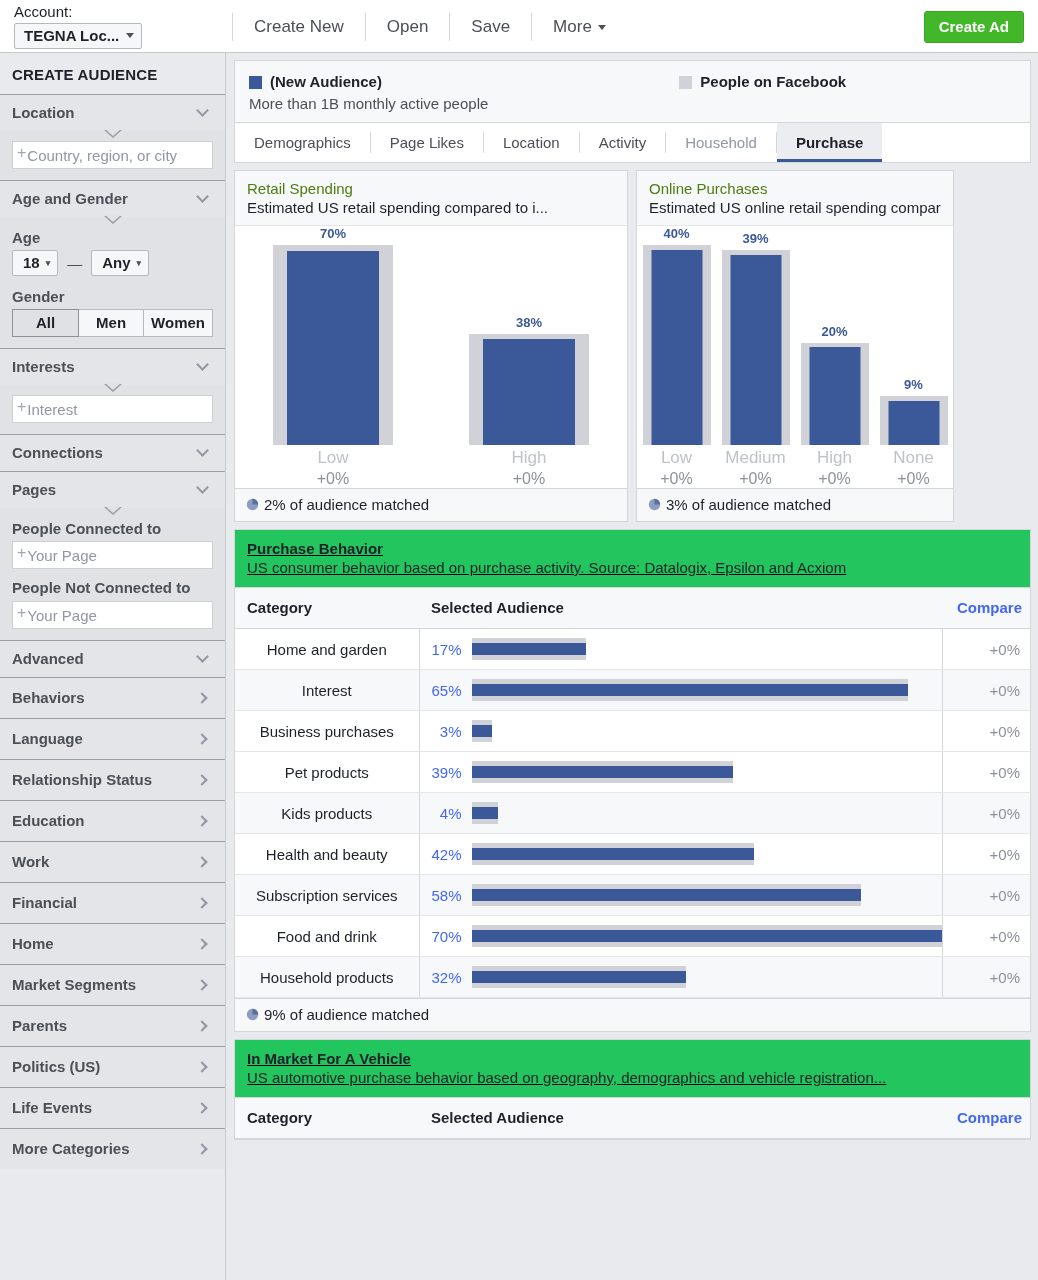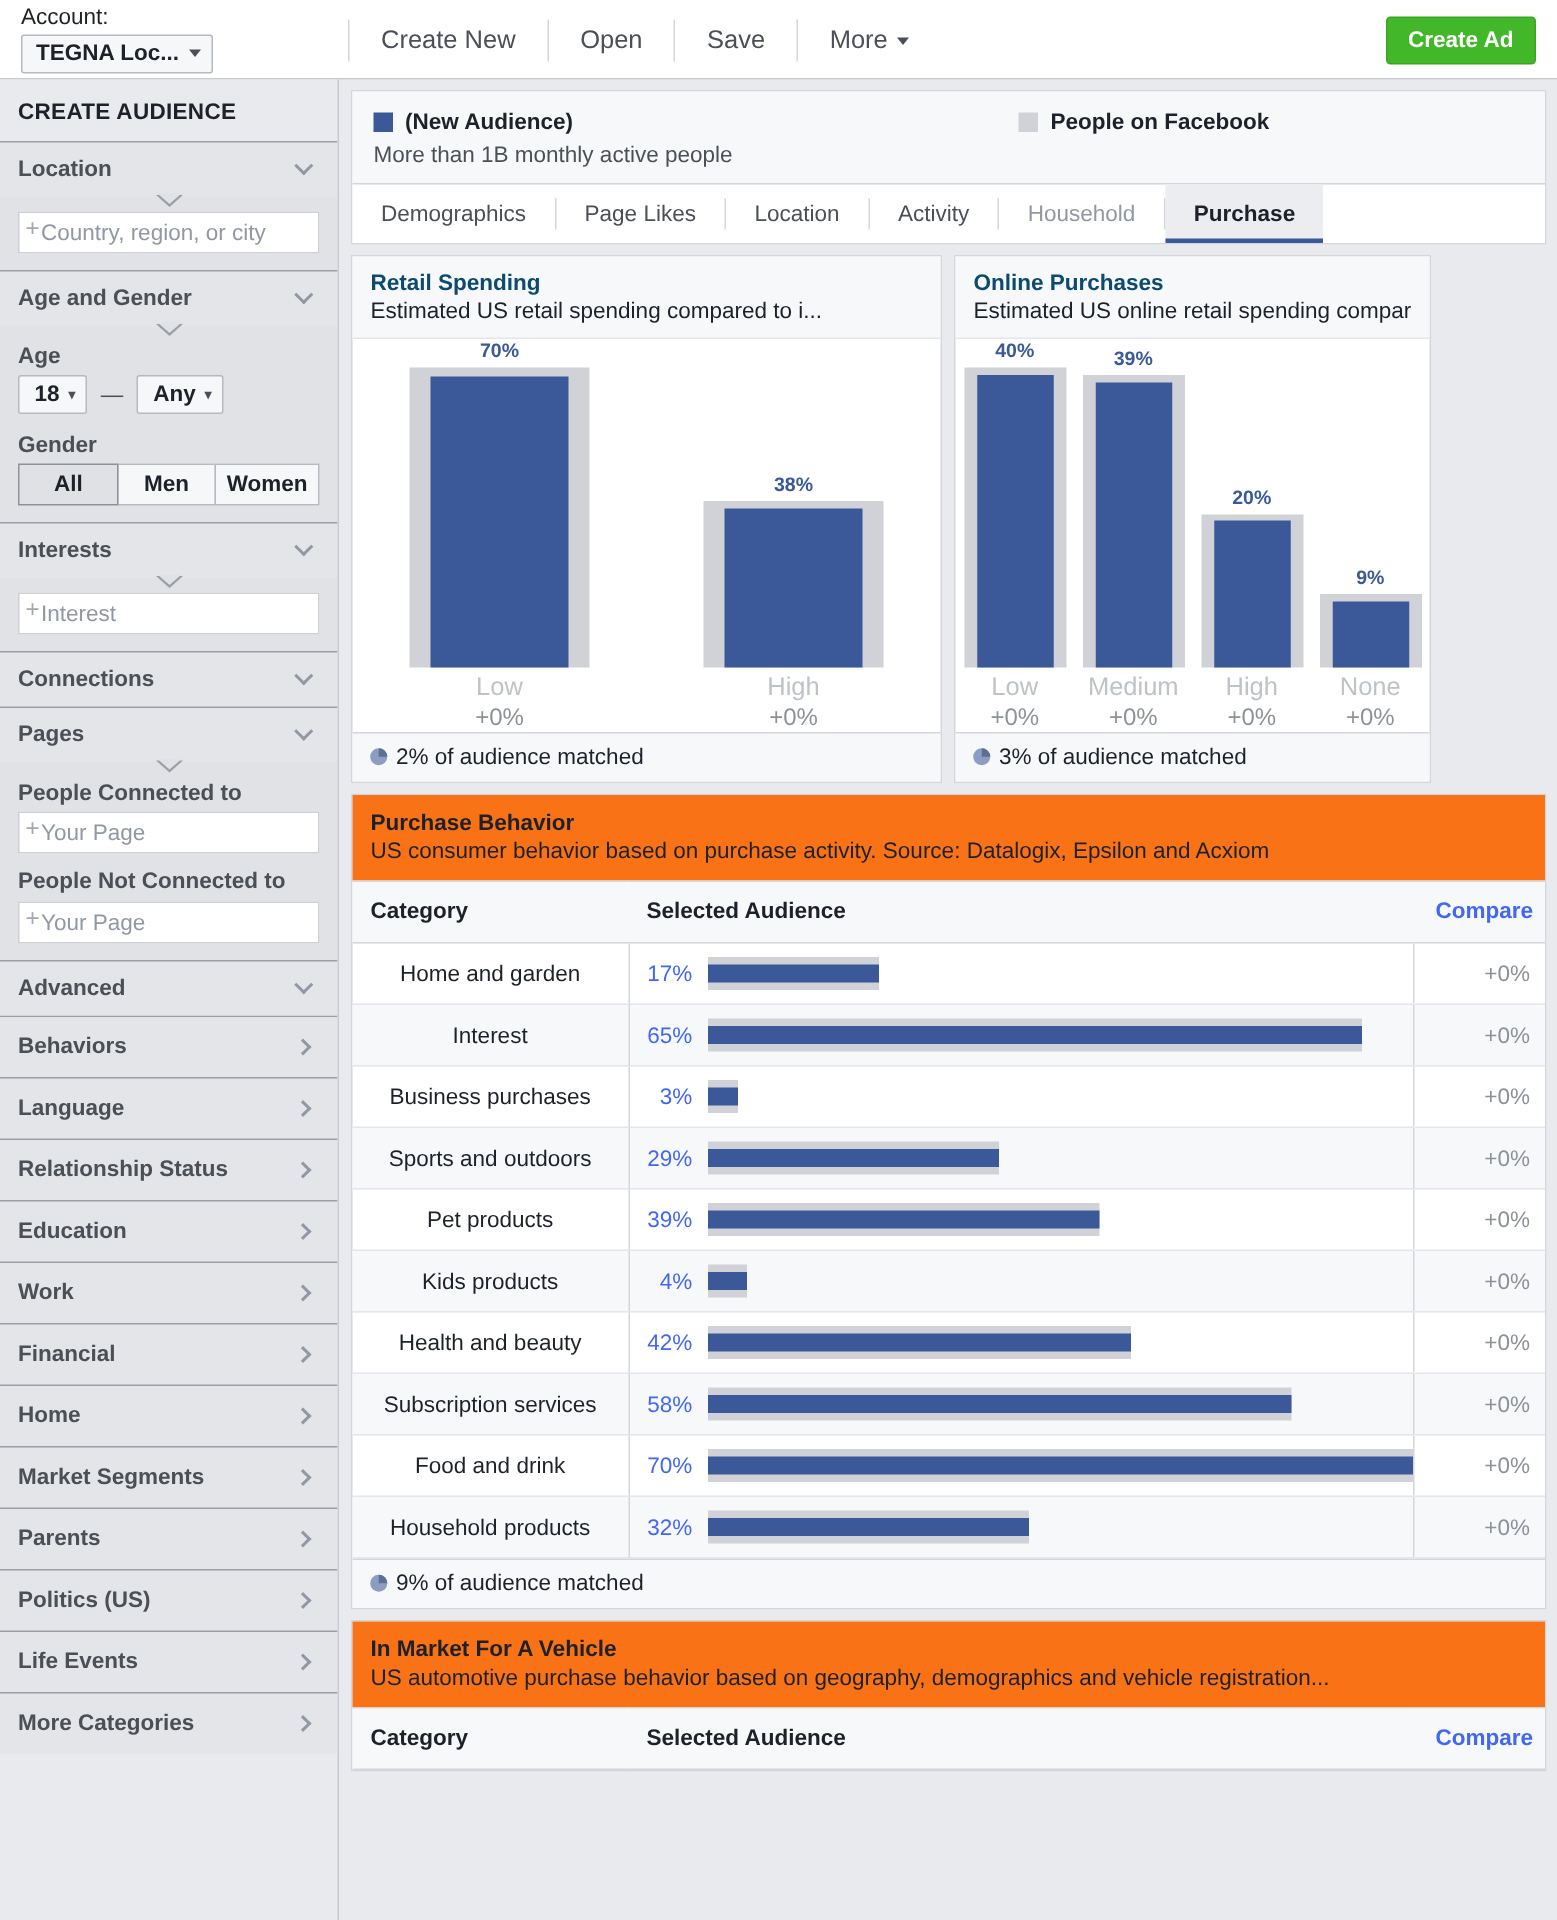--- a/index.html
+++ b/index.html
@@ -132,21 +132,21 @@
   .tab.active:after {
     content:''; position: absolute; left: 0; right: 0; bottom: 0; height: 3px; background: #3b5998;
   }
 
   
   #chartrow { display: flex; margin: 0 7px; }
   .chartcard { background: #fff; border: 1px solid #d3d6db; margin-top: 7px; }
   #chart-left { width: 394px; }
   #chart-right { width: 318px; margin-left: 8px; }
   .ch-head { background: #f7f8fa; padding: 9px 12px 9px 12px; border-bottom: 1px solid #e4e6eb; }
-  .ch-title { font-size: 15px; font-weight: bold; color: #0c4a6e; }
+  .ch-title { font-size: 15px; font-weight: normal; color: #4d7c0f; }
   .ch-desc { font-size: 15px; color: #1d2129; margin-top: 2px; white-space: nowrap; overflow: hidden; }
   .ch-plot { position: relative; height: 262px; }
   .bars { position: absolute; left: 0; right: 0; top: 0; bottom: 0; display: flex; }
   .bcol { flex: 1; position: relative; }
   .gray-bar {
     position: absolute; bottom: 43px; left: 50%; transform: translateX(-50%);
     background: #d0d2d7;
   }
   .blue-bar {
     position: absolute; bottom: 43px; left: 50%; transform: translateX(-50%);
@@ -164,21 +164,21 @@
     position: absolute; bottom: 0px; left: 0; right: 0; text-align: center;
     font-size: 16px; color: #8d9199;
   }
   .ch-foot {
     border-top: 1px solid #d3d6db; background: #f7f8fa; padding: 7px 11px 8px;
     font-size: 15px; color: #1d2129; display: flex; align-items: center;
   }
   .pie-icon { width: 13px; height: 13px; margin-right: 5px; flex: none; }
 
   
-  .tbl-head { background: #f97316; padding: 10px 12px 11px 12px; }
+  .tbl-head { background: #22c55e; padding: 10px 12px 11px 12px; text-decoration: underline; }
   .tbl-title { font-size: 15px; font-weight: bold; color: #1d2129; }
   .tbl-desc { font-size: 15px; color: #1d2129; margin-top: 2px; white-space: nowrap; overflow: hidden; }
   table { width: 100%; border-collapse: collapse; table-layout: fixed; }
   th {
     font-size: 15px; font-weight: bold; color: #1d2129; text-align: left;
     padding: 11px 12px 12px 12px; background: #f7f8fa;
     border-top: 1px solid #d3d6db; border-bottom: 1px solid #d3d6db;
   }
   th.cmp { color: #4267f4; text-align: right; padding-right: 8px; overflow: hidden; white-space: nowrap; }
   td { padding: 0; border-bottom: 1px solid #e4e6eb; vertical-align: middle; }
@@ -534,33 +534,20 @@
               <div class="barline">
                 <span class="pct">3%</span>
                 <span class="hbar-wrap">
                   <span class="hbar-gray" style="width:4.285714285714286%"></span>
                   <span class="hbar-blue" style="width:4.285714285714286%"></span>
                 </span>
               </div>
             </td>
             <td class="delta">+0%</td>
           </tr>
-          <tr class="alt">
-            <td class="cat">Sports and outdoors</td>
-            <td class="val">
-              <div class="barline">
-                <span class="pct">29%</span>
-                <span class="hbar-wrap">
-                  <span class="hbar-gray" style="width:41.42857142857143%"></span>
-                  <span class="hbar-blue" style="width:41.42857142857143%"></span>
-                </span>
-              </div>
-            </td>
-            <td class="delta">+0%</td>
-          </tr>
           <tr class="">
             <td class="cat">Pet products</td>
             <td class="val">
               <div class="barline">
                 <span class="pct">39%</span>
                 <span class="hbar-wrap">
                   <span class="hbar-gray" style="width:55.714285714285715%"></span>
                   <span class="hbar-blue" style="width:55.714285714285715%"></span>
                 </span>
               </div>

